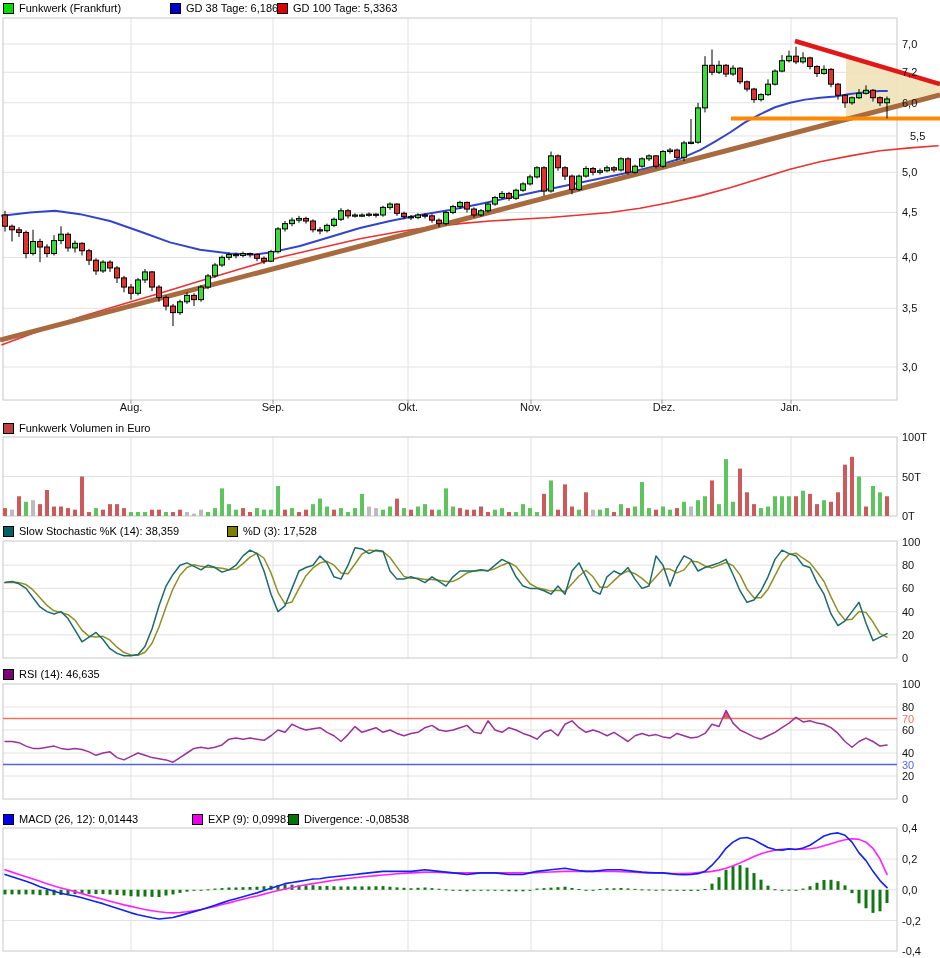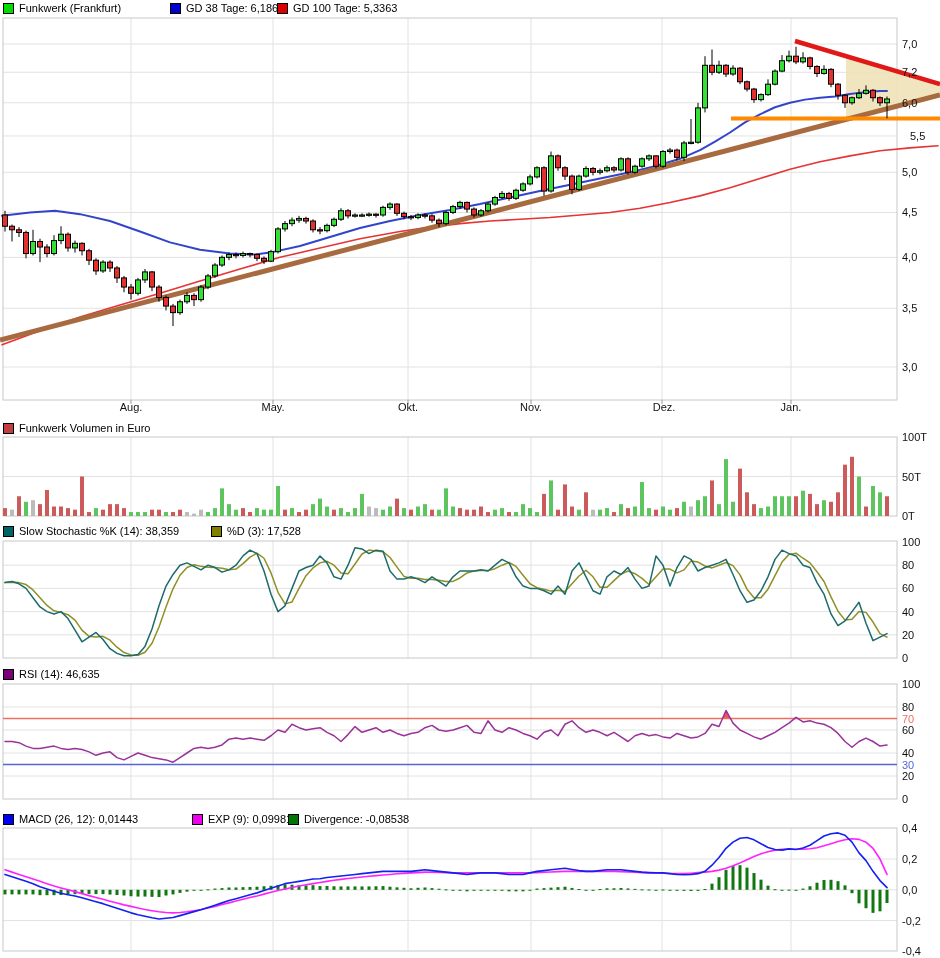--- a/index.html
+++ b/index.html
@@ -37,21 +37,21 @@
       <span class="sw" style="background: rgb(192, 64, 64);"></span>
       <span>Funkwerk Volumen in Euro</span>
     </span>
   </div>
 
   <div class="legend-row" style="top:525px;width:940px;">
     <span class="legend-item" style="left:3px;">
       <span class="sw" style="background: rgb(0, 99, 99);"></span>
       <span>Slow Stochastic %K (14): 38,359</span>
     </span>
-    <span class="legend-item" style="left:181px;padding-left:30px;">
+    <span class="legend-item" style="left:197px;padding-left:30px;">
       <span class="sw" style="background: rgb(127, 127, 0);"></span>
       <span>%D (3): 17,528</span>
     </span>
   </div>
 
   <div class="legend-row" style="top:668px;width:827px;">
     <span class="legend-item" style="left:3px;">
       <span class="sw" style="background: rgb(122, 0, 122);"></span>
       <span>RSI (14): 46,635</span>
     </span>
@@ -685,19 +685,19 @@
       <div class="axis-label" style="top: 753px;">40</div>
       <div class="axis-label" style="top: 764.5px; color: rgb(85, 102, 221);">30</div>
       <div class="axis-label" style="top: 776px;">20</div>
       <div class="axis-label" style="top: 799px;">0</div>
       <div class="axis-label" style="top: 828.3px;">0,4</div>
       <div class="axis-label" style="top: 859.05px;">0,2</div>
       <div class="axis-label" style="top: 889.8px;">0,0</div>
       <div class="axis-label" style="top: 920.55px;">-0,2</div>
       <div class="axis-label" style="top: 951.3px;">-0,4</div>
       <div class="month-label" style="left: 131px;">Aug.</div>
-      <div class="month-label" style="left: 273px;">May.</div>
+      <div class="month-label" style="left: 273px;">Sep.</div>
       <div class="month-label" style="left: 408px;">Okt.</div>
       <div class="month-label" style="left: 531px;">Nov.</div>
       <div class="month-label" style="left: 660px; padding-left: 8px;">Dez.</div>
       <div class="month-label" style="left: 791px;">Jan.</div>
     </div>
 </div>
 
 </body></html>

